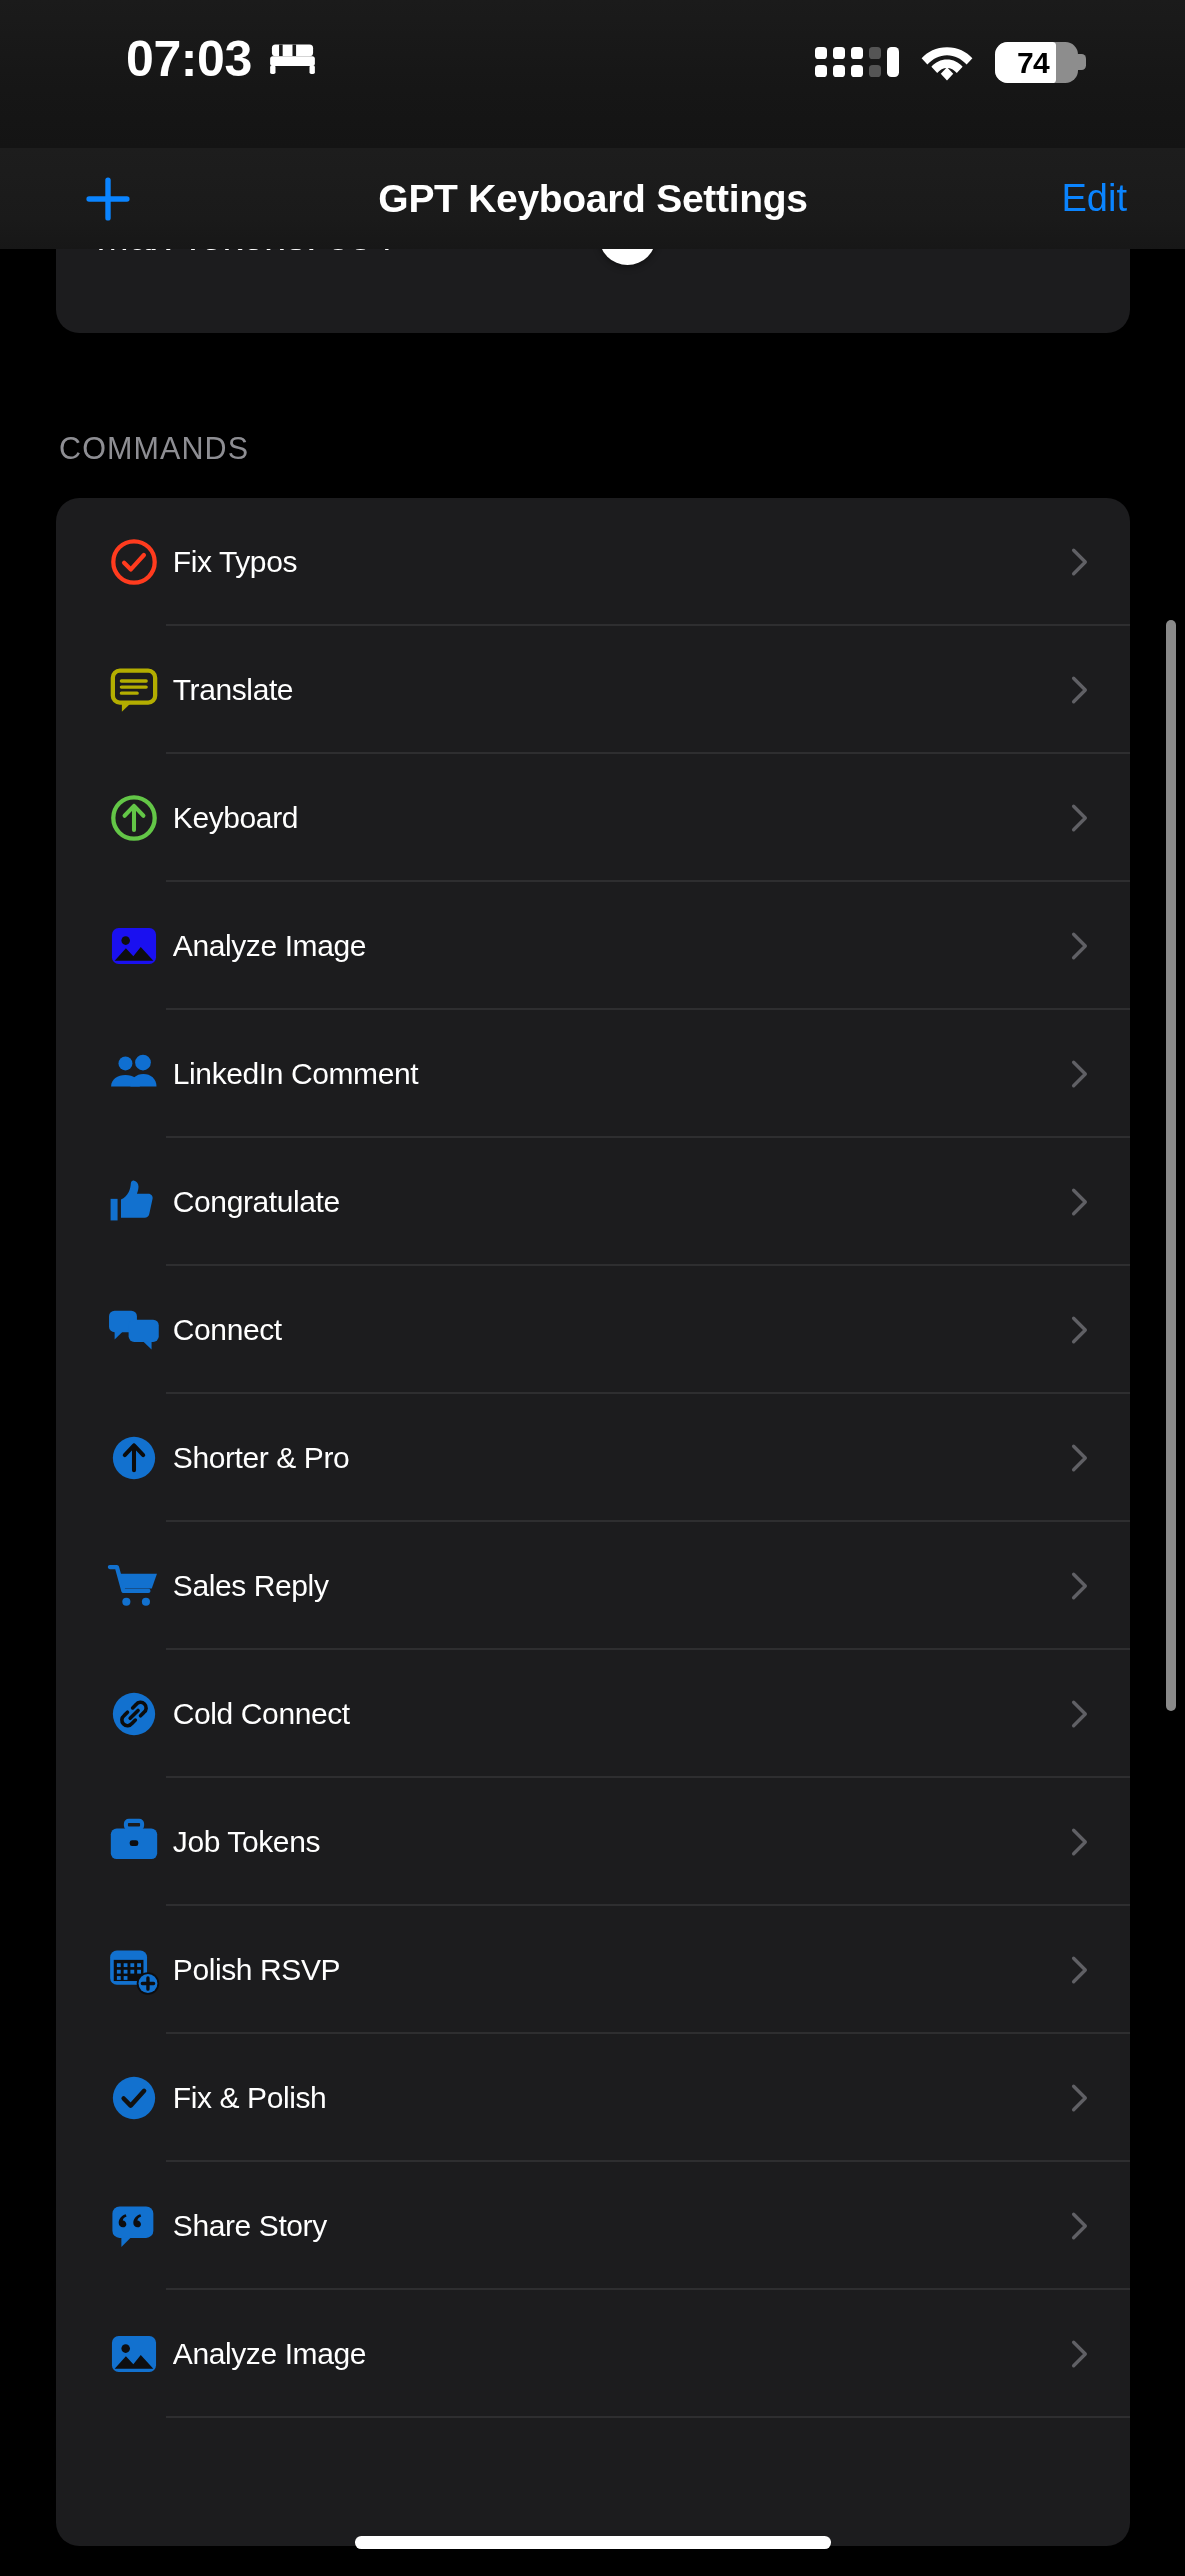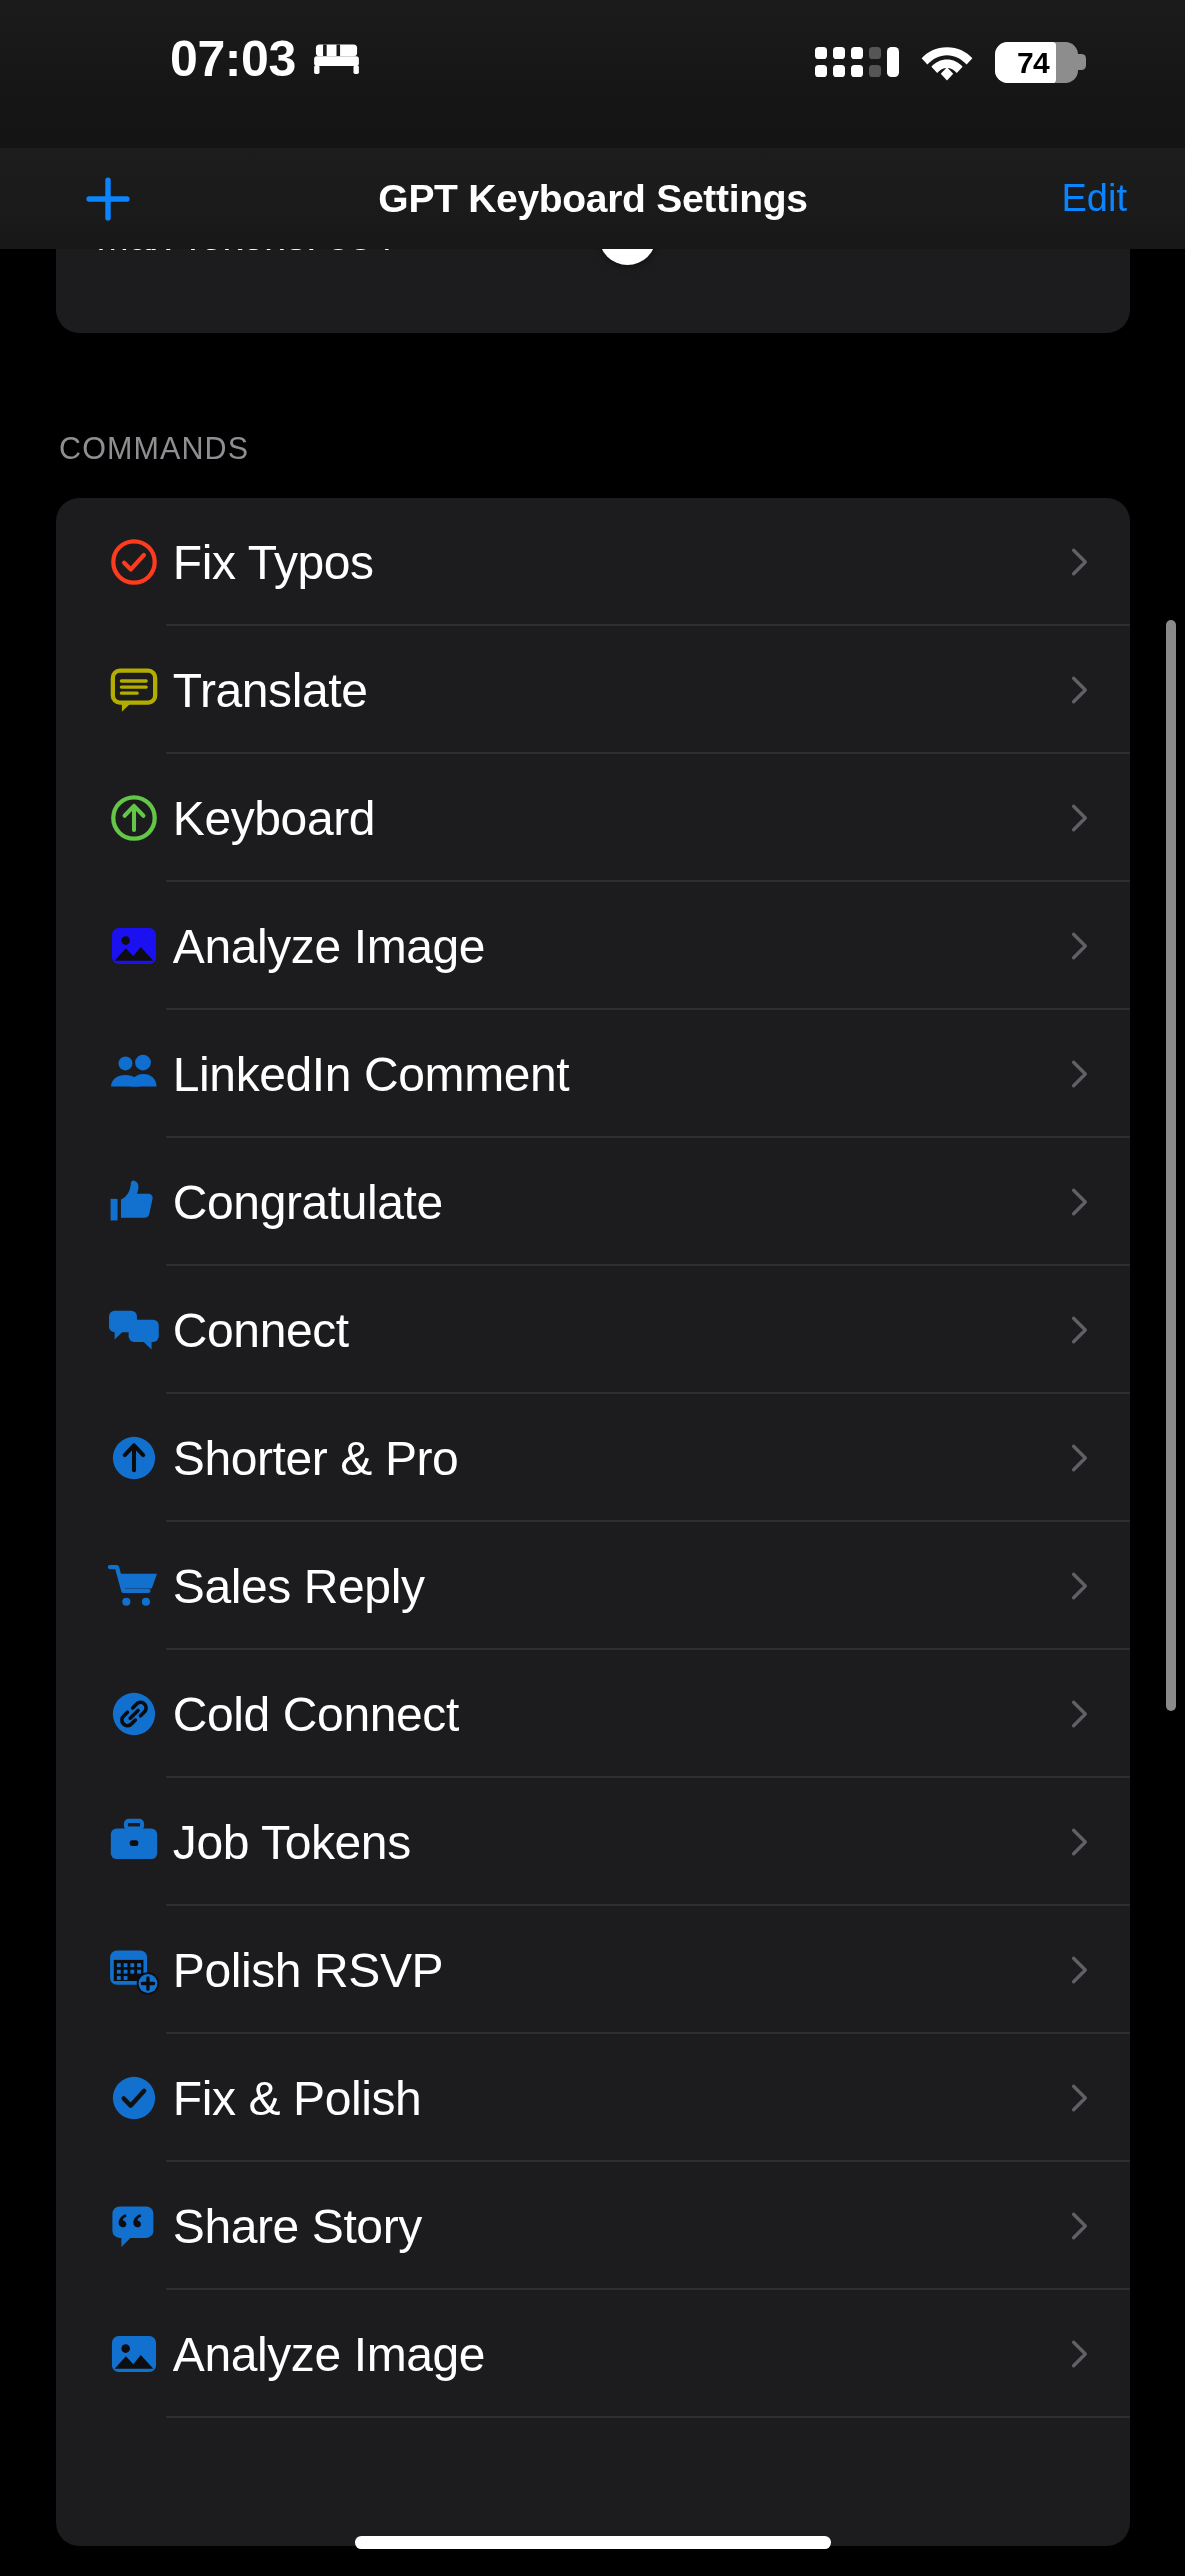--- a/index.html
+++ b/index.html
@@ -13,21 +13,21 @@
   .screen{ position:relative; width:1186px; height:2576px; background:#000; overflow:hidden; }
 
   
   .statusbar{
     position:absolute; left:0; top:0; width:1186px; height:148px;
     z-index:40;
     background:linear-gradient(180deg,#1b1b1b 0%, #161616 60%, #141414 100%);
   }
   .sb-left{
     position:absolute; left:126px; top:34px;
-    display:flex; align-items:center; gap:16px;margin-left:44px;
+    display:flex; align-items:center; gap:16px;
   }
   .sb-time{ color:#fff; font-size:50px; font-weight:600; letter-spacing:-0.4px; line-height:1; }
   .bed-icon{ display:block; }
   .sb-right{
     position:absolute; right:108px; top:40px;
     display:flex; align-items:center; gap:20px;
   }
   .sig{ display:flex; align-items:flex-end; gap:0; }
   .sig-grid{ display:grid; grid-template-columns:repeat(4,11.7px); grid-template-rows:repeat(2,11.7px); gap:6.3px; }
   .sig-grid i{ display:block; width:11.7px; height:11.7px; border-radius:3.6px; background:#fff; }
@@ -120,21 +120,21 @@
     position:absolute; left:110px; right:0; bottom:0; height:1.8px; background:#2e2e30;
   }
   .row:last-child .sep{ display:none; }
   .ic{
     width:56px; min-width:56px; height:56px;
     display:flex; align-items:center; justify-content:center;
     margin-right:10.8px;
   }
   .ic svg{ display:block; }
   .row-label{
-    flex:1; color:#fff; font-size:48px; letter-spacing:-0.4px;
+    flex:1; color:#fff; font-size:30px; letter-spacing:-0.4px;
     white-space:nowrap; overflow:hidden;
   }
   .chev{ width:41px; height:41px; display:flex; align-items:center; justify-content:center; }
 
   
   .scrollbar{
     position:absolute; right:10px; top:620px; width:10px; height:1091px;
     background:#8a8a8a; border-radius:5.4px; z-index:30;
   }
 

